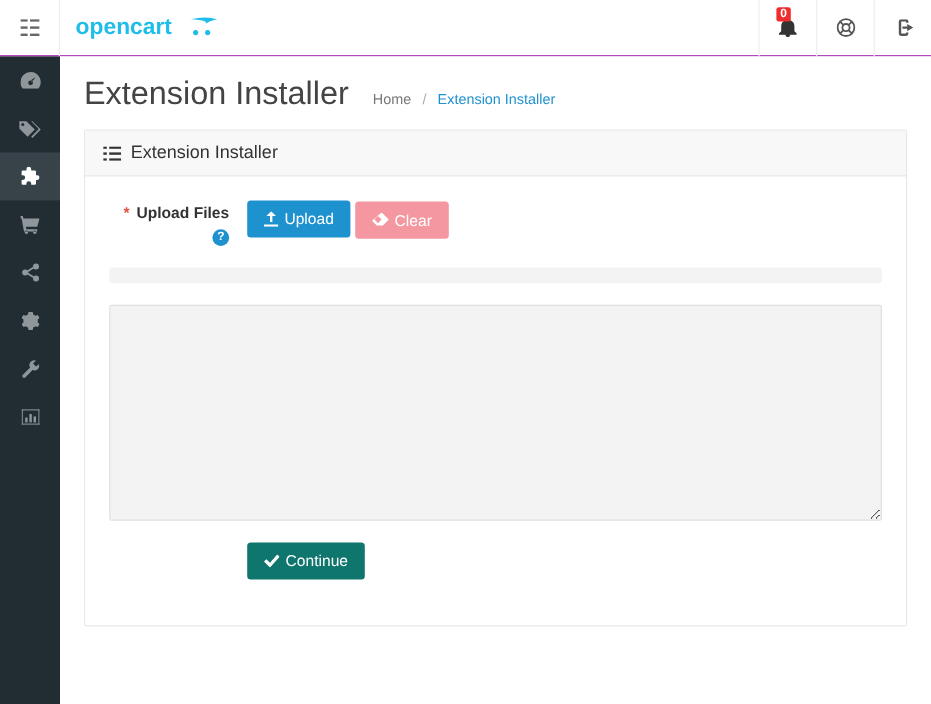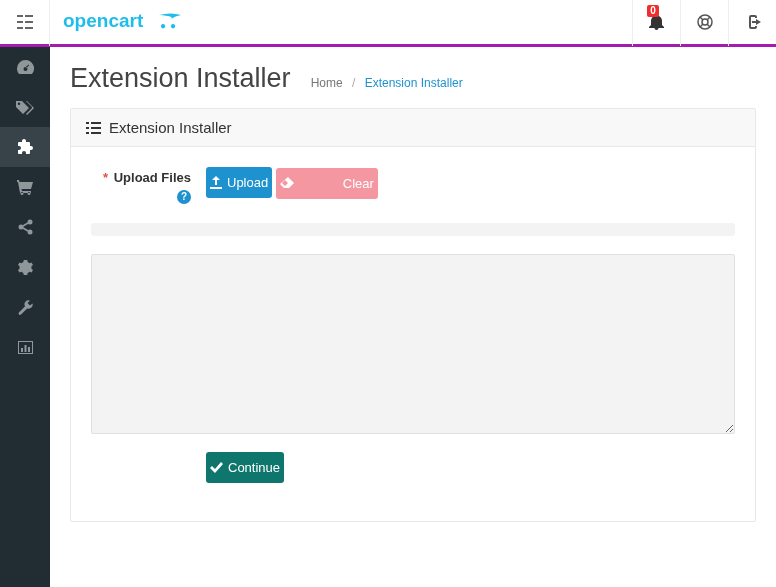--- a/index.html
+++ b/index.html
@@ -1,18 +1,18 @@
 <!DOCTYPE html>
 <html><head>
 <meta charset="utf-8">
 <style>
 * { margin: 0; padding: 0; box-sizing: border-box; }
 body { font-family: -apple-system, BlinkMacSystemFont, "Segoe UI", Helvetica, Arial, sans-serif; font-size: 13px; color: #444; background: #fff; width: 776px; height: 587px; overflow: hidden; }
 
-.header { height: 47px; border-bottom: 3px solid #a21caf; display: flex; align-items: center; background: #fff; }
+.header { height: 47px; border-bottom: 1px solid #a21caf; display: flex; align-items: center; background: #fff; }
 .header-toggle { width: 50px; height: 47px; display: flex; align-items: center; justify-content: center; color: #666; border-right: 1px solid #eee; cursor: pointer; }
 .header-logo { padding-left: 13px; display: flex; align-items: center; }
 .header-logo svg { height: 27px; }
 .header-right { margin-left: auto; display: flex; height: 47px; }
 .header-btn { width: 48px; height: 47px; display: flex; align-items: center; justify-content: center; color: #666; border-left: 1px solid #eee; cursor: pointer; position: relative; }
 .badge { position: absolute; top: 6px; left: 14px; background: #f02c2c; color: #fff; font-size: 10px; line-height: 12px; padding: 0 3px; border-radius: 2px; min-width: 12px; text-align: center; font-weight: bold; }
 
 .container { display: flex; height: 540px; }
 .sidebar { width: 50px; background: #222d33; display: flex; flex-direction: column; }
 .sidebar-item { width: 50px; height: 40px; display: flex; align-items: center; justify-content: center; color: #8f979b; cursor: pointer; }
@@ -30,24 +30,24 @@
 .panel-heading { background: #f8f8f8; border-bottom: 1px solid #e8e8e8; padding: 10px 15px; display: flex; align-items: center; color: #333; font-size: 15px; }
 .panel-heading svg { margin-right: 8px; }
 .panel-body { padding: 20px; }
 
 .form-group { display: flex; margin-bottom: 18px; }
 .form-label { width: 115px; text-align: right; padding-right: 15px; font-weight: bold; color: #333; padding-top: 2px; line-height: 1.4; }
 .form-label .req { color: #e3503e; margin-right: 2px; }
 .form-label .help { display: inline-block; width: 14px; height: 14px; border-radius: 50%; background: #1e91cf; color: #fff; font-size: 10px; text-align: center; line-height: 14px; font-weight: bold; cursor: help; }
 .form-control { flex: 1; }
 
-.btn { display: inline-flex; align-items: center; padding: 8px 4px; border: none; border-radius: 3px; font-size: 13px; cursor: pointer; color: #fff; }
+.btn { display: inline-flex; align-items: center; padding: 8px 14px; border: none; border-radius: 3px; font-size: 13px; cursor: pointer; color: #fff; }
 .btn svg { margin-right: 5px; }
 .btn-primary { background: #1e91cf; }
-.btn-danger { background: #f497a0; gap: 44px; }
+.btn-danger { background: #f497a0; }
 .btn-info { background: #0f766e; }
 
 .progress-bar { width: 100%; height: 13px; background: #f3f3f3; border-radius: 3px; }
 .textarea-box { width: 100%; height: 180px; background: #f3f3f3; border: 1px solid #e0e0e0; border-radius: 2px; resize: both; overflow: auto; }
 </style>
 </head>
 <body>
 
 <div class="header">
   <div class="header-toggle">

